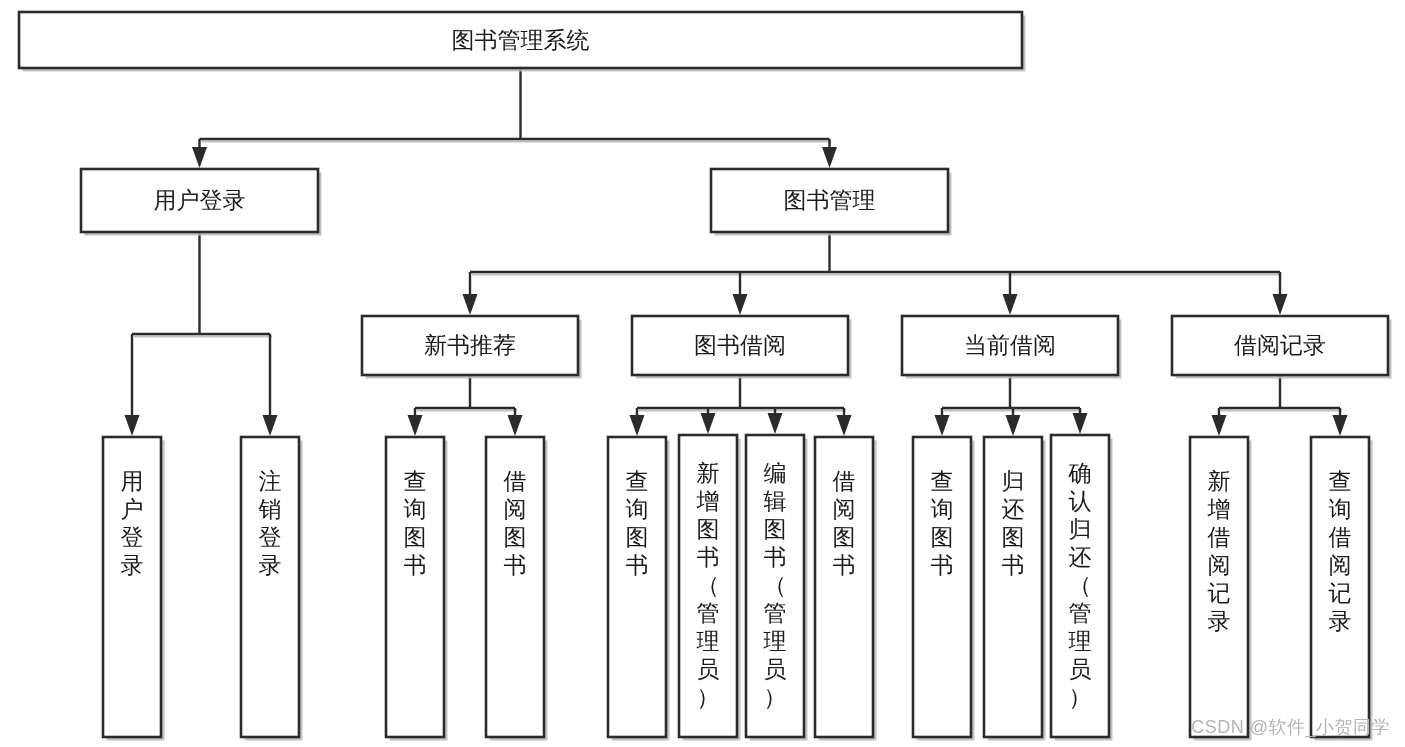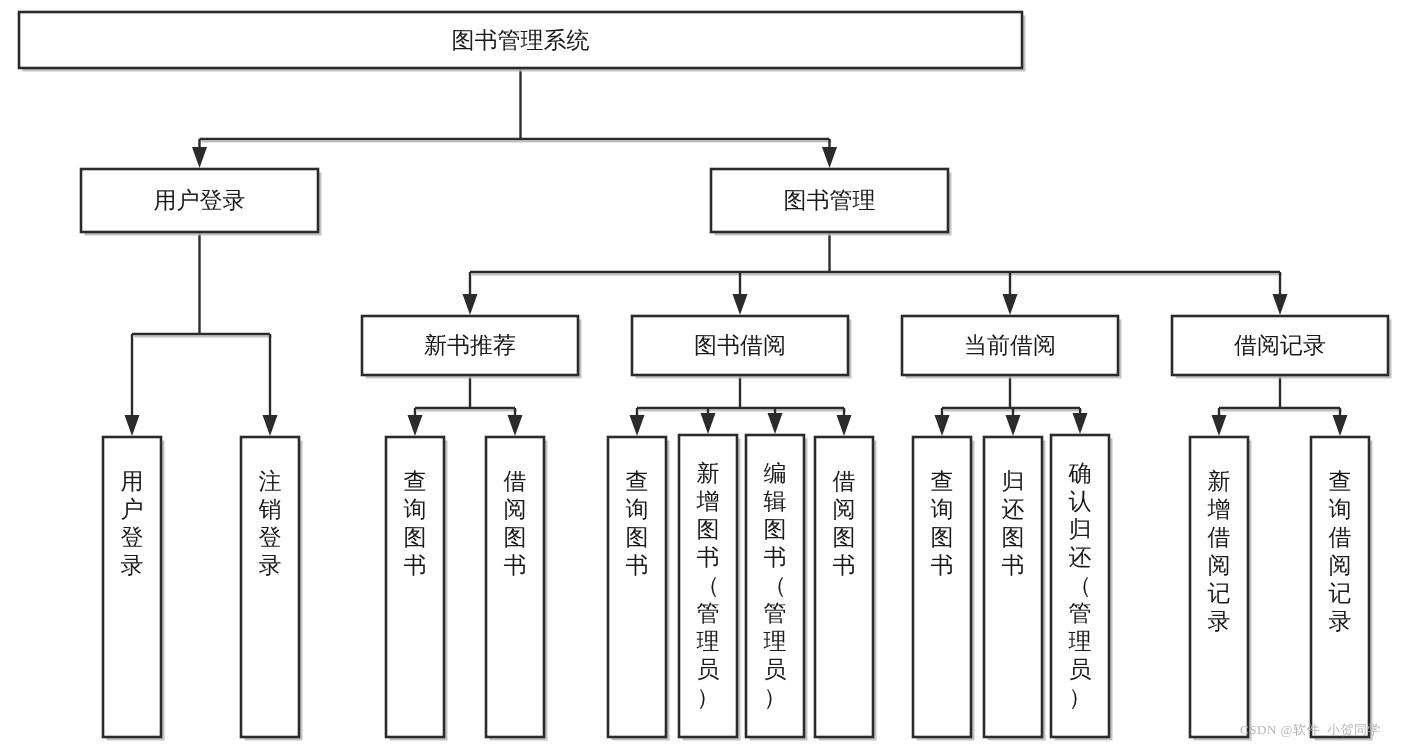--- a/index.html
+++ b/index.html
@@ -61,24 +61,24 @@
     dominant-baseline: middle;
   }
   .node-label-v {
     font-family: "DejaVu Sans", "Liberation Sans", sans-serif;
     font-size: 23px;
     fill: #1a1a1a;
     text-anchor: middle;
   }
   .watermark {
     position: absolute;
-    right: 24px;
+    right: 15px;
     bottom: 8px;
-    font-family: Liberation Serif, serif;
-    font-size: 13px;
+    font-family: Liberation Sans, sans-serif;
+    font-size: 18px;
     color: #b4b4b4;
     letter-spacing: 0.5px;
     white-space: nowrap;
     user-select: none;
   }
 </style>
 </head>
 <body>
 
 <div id="diagram-root">

